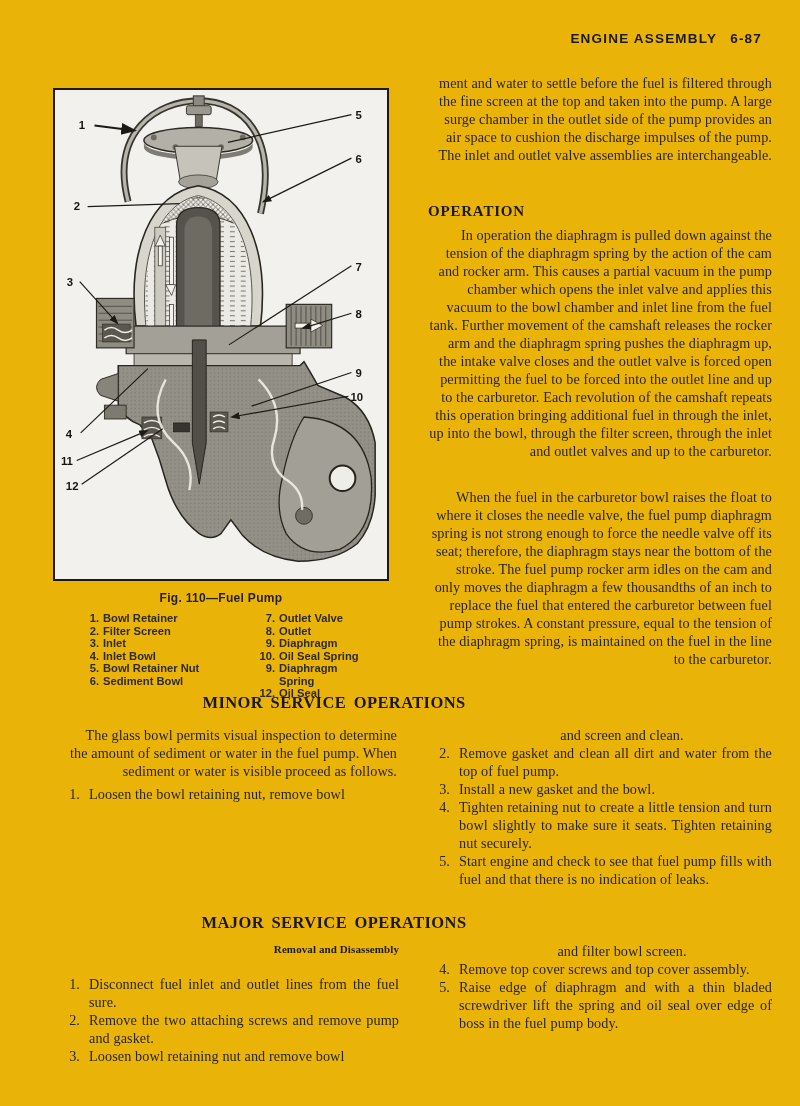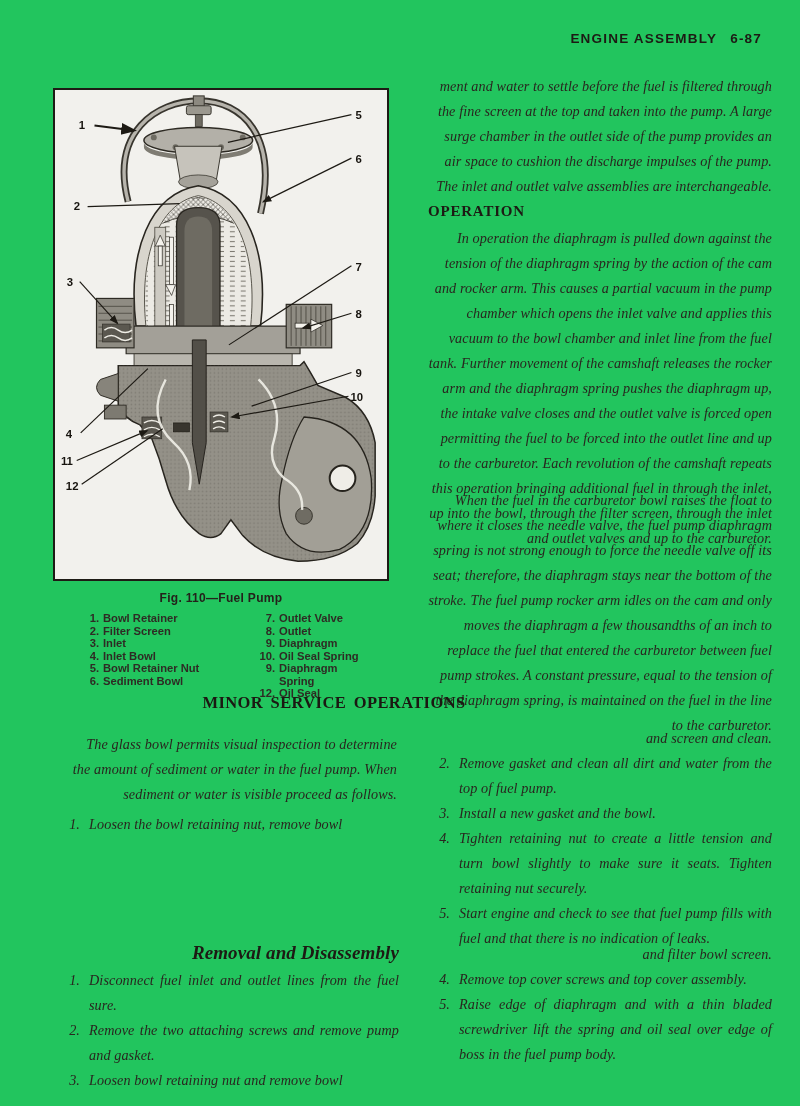--- a/index.html
+++ b/index.html
@@ -1,21 +1,21 @@
 <!DOCTYPE html>
 <html><head>
 <meta charset="utf-8">
 <style>
   html,body{margin:0;padding:0;}
   body{background:#d8d6d2;}
   .page{
     position:relative;
     width:800px;height:1106px;
     margin:0 auto;
-    background:#22c55e;
+    background:#eab308;
     overflow:hidden;
     font-family:"Liberation Serif", serif;
     color:#29261f;
   }
   
   .hdr{
     position:absolute; top:31px; right:38px;
     font-family:"Liberation Sans", sans-serif;
     font-weight:bold; font-size:13.5px; letter-spacing:1.2px;
     color:#1d1a14; white-space:nowrap;
@@ -43,42 +43,42 @@
     font-weight:bold; font-size:11.2px; line-height:12.5px;
     color:#2e2b24;
   }
   .legend .lcol{width:167px;}
   .legend .rcol{flex:1;}
   .lrow{display:flex;}
   .lrow .ln{display:inline-block;min-width:11px;text-align:right;margin-right:4px;}
   .rcol .lrow .ln{min-width:20px;}
   
   .btxt{
-    font-size:14.2px; line-height:25px;
-    text-align:justify; letter-spacing:.1px;font-style:italic;
+    font-size:14.2px; line-height:18px;
+    text-align:justify; letter-spacing:.1px;
   }
   .ind{text-indent:15px;}
   .abs{position:absolute;text-align:right;}
   .ophead{
     font-weight:bold; font-size:15px; letter-spacing:.8px; color:#1d1a14;
     font-family:"Liberation Serif", serif;
   }
   .bighead{
     position:absolute; left:0; width:668px; text-align:center;
     font-weight:bold; font-size:16.5px; letter-spacing:.4px; word-spacing:3px;
     color:#1b1812;
   }
   .subhead{
-    font-weight:bold; font-size:19px; color:#1d1a14; margin-bottom:3px;
-  }
-  .cont{margin-left:44px; text-align:right;}
+    font-weight:bold; font-size:11px; color:#1d1a14; margin-bottom:17px;
+  }
+  .cont{margin-left:44px; text-align:center;}
   .li{display:flex; padding-left:5px;}
   .li .num{flex:0 0 17px; text-align:right; padding-right:9px;}
   .li .txt{flex:1; text-align:justify;}
-  .mt5{margin-top:5px;} .mt6{margin-top:6px;}
+  .mt5{margin-top:5px;} .mt6{}
   
   text.callout{
     font-family:"Liberation Sans", sans-serif;
     font-weight:bold; font-size:11.5px; fill:#17140f;
   }
 </style>
 </head>
 <body>
 
 <div class="page">
@@ -311,20 +311,21 @@
     <div class="li">
       <span class="num">4.</span>
       <span class="txt">Tighten retaining nut to create a little tension and turn bowl slightly to make sure it seats. Tighten retaining nut securely.</span>
     </div>
     <div class="li">
       <span class="num">5.</span>
       <span class="txt">Start engine and check to see that fuel pump fills with fuel and that there is no indication of leaks.</span>
     </div>
   </div>
 
+  <div class="bighead" style="top:913px;">MAJOR SERVICE OPERATIONS</div>
 
   <div class="abs btxt" style="left:58px; top:940px; width:341px;">
     <div class="subhead">Removal and Disassembly</div>
     <div class="li">
       <span class="num">1.</span>
       <span class="txt">Disconnect fuel inlet and outlet lines from the fuel sure.</span>
     </div>
     <div class="li">
       <span class="num">2.</span>
       <span class="txt">Remove the two attaching screws and remove pump and gasket.</span>

